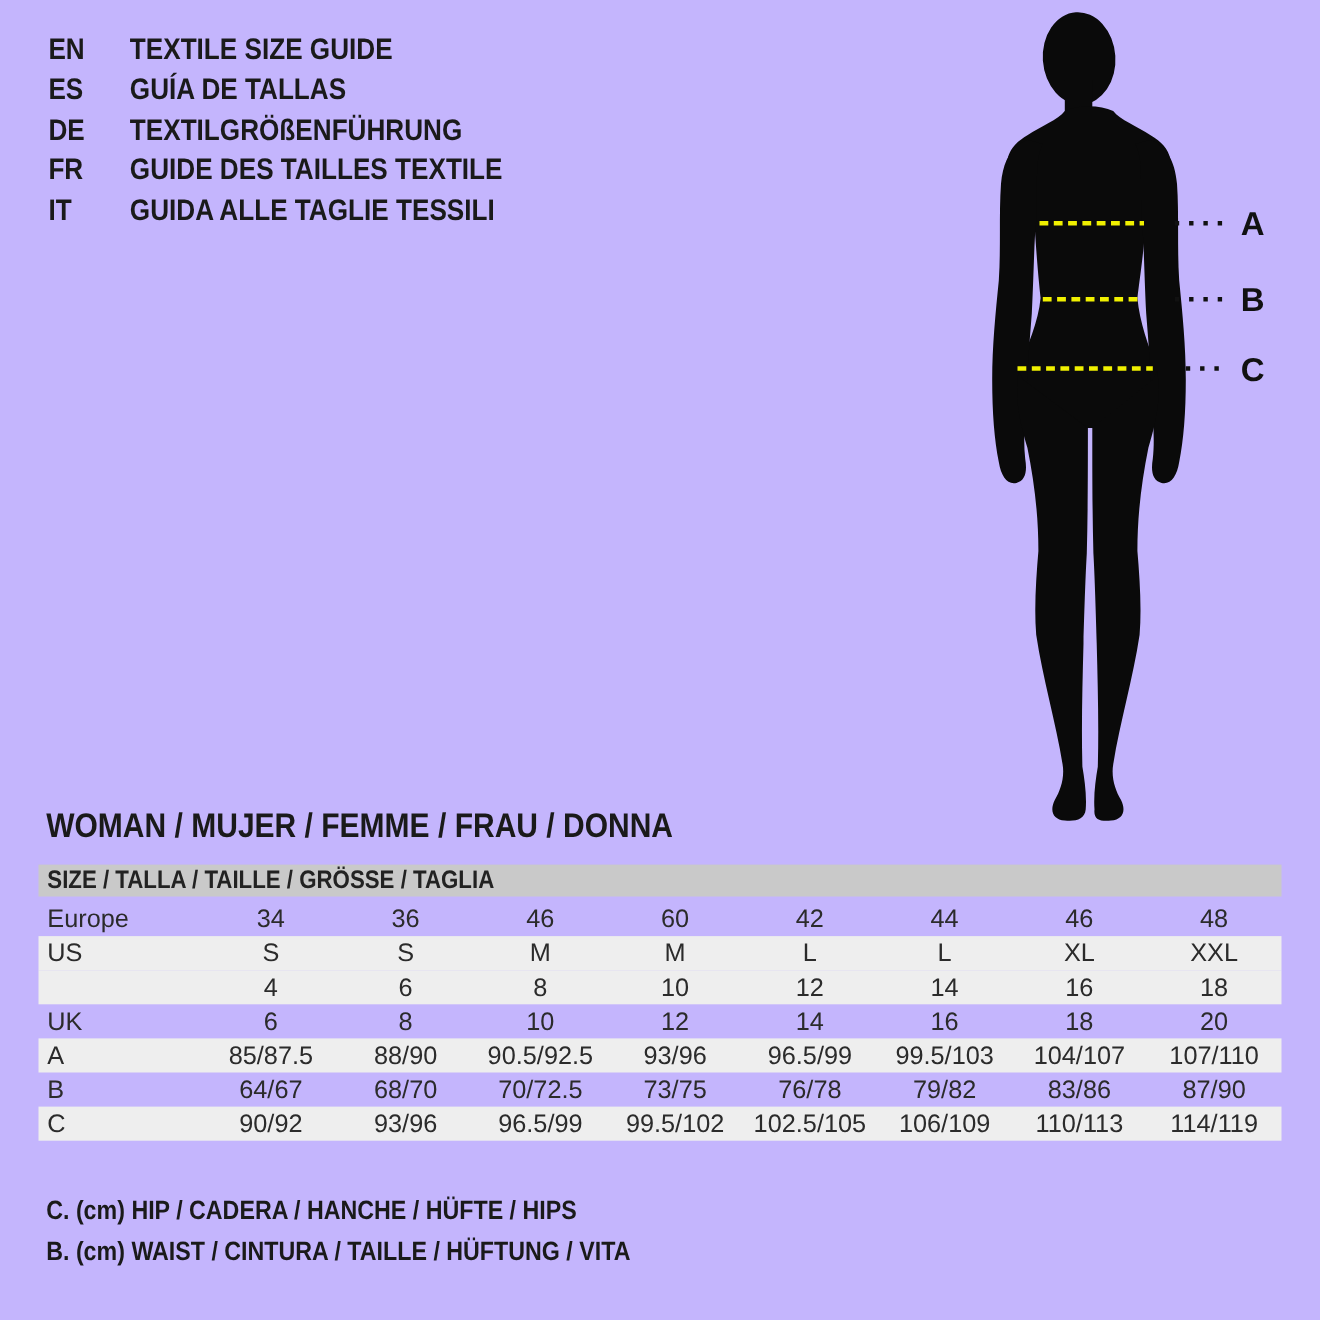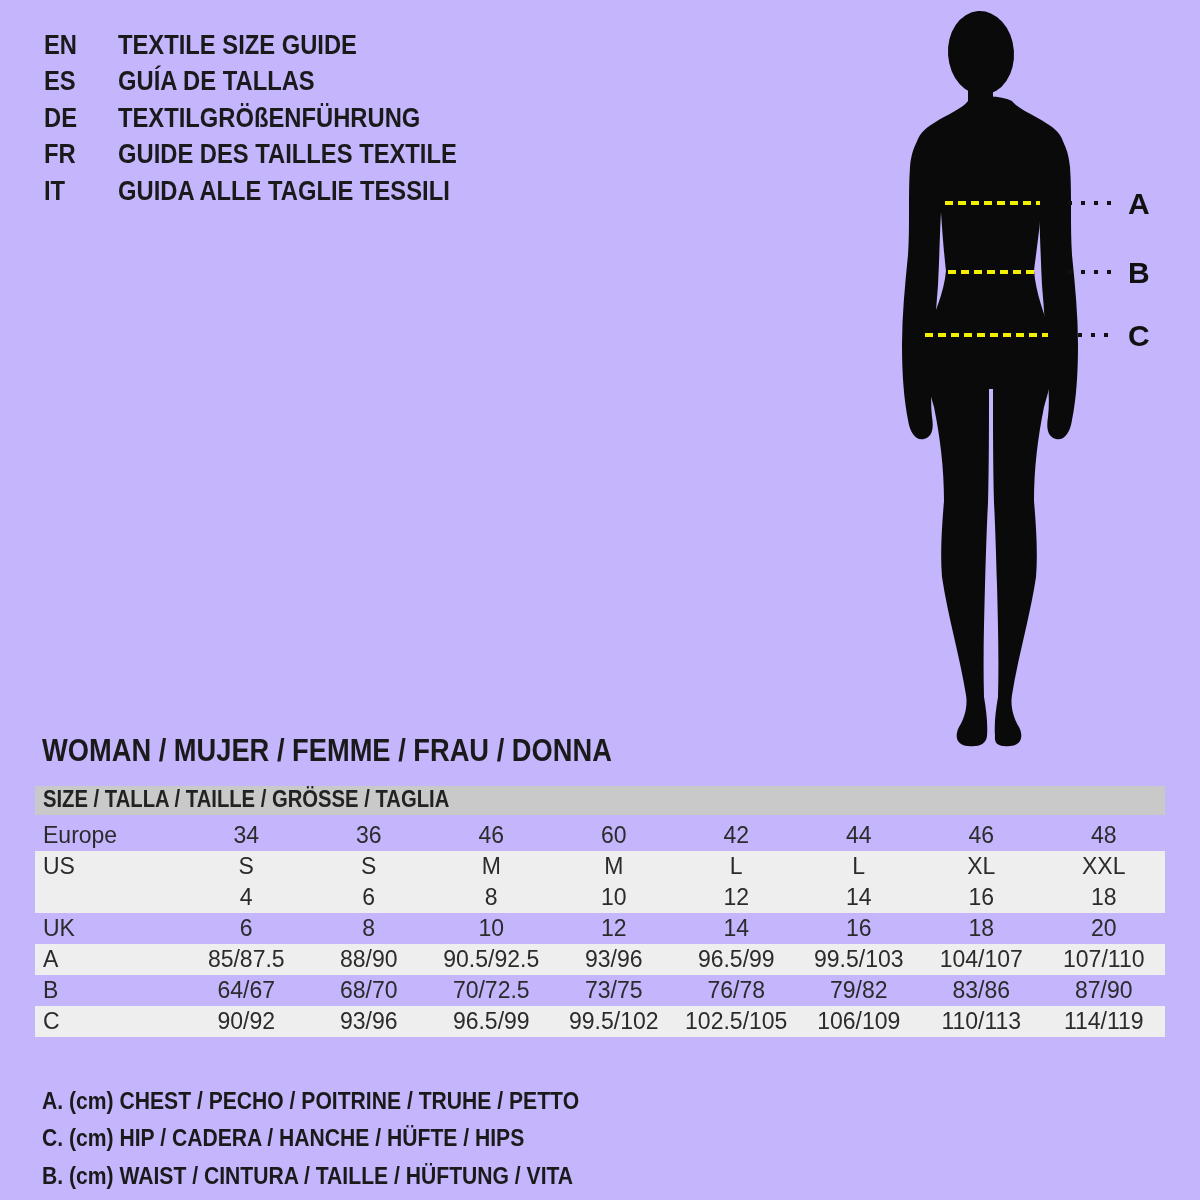--- a/index.html
+++ b/index.html
@@ -260,23 +260,20 @@
       <div class="t-cell">102.5/105</div>
       <div class="t-cell">106/109</div>
       <div class="t-cell">110/113</div>
       <div class="t-cell">114/119</div>
     </div>
 
   </div>
 
   <div class="legend">
     <div class="legend-line">
-      <span class="cond">A. (cm) CHEST / PECHO / POITRINE / TRUHE / PETTO</span>
-    </div>
-    <div class="legend-line">
       <span class="cond">C. (cm) HIP / CADERA / HANCHE / HÜFTE / HIPS</span>
     </div>
     <div class="legend-line">
       <span class="cond">B. (cm) WAIST / CINTURA / TAILLE / HÜFTUNG / VITA</span>
     </div>
   </div>
 
 </div>
 
 </body></html>

